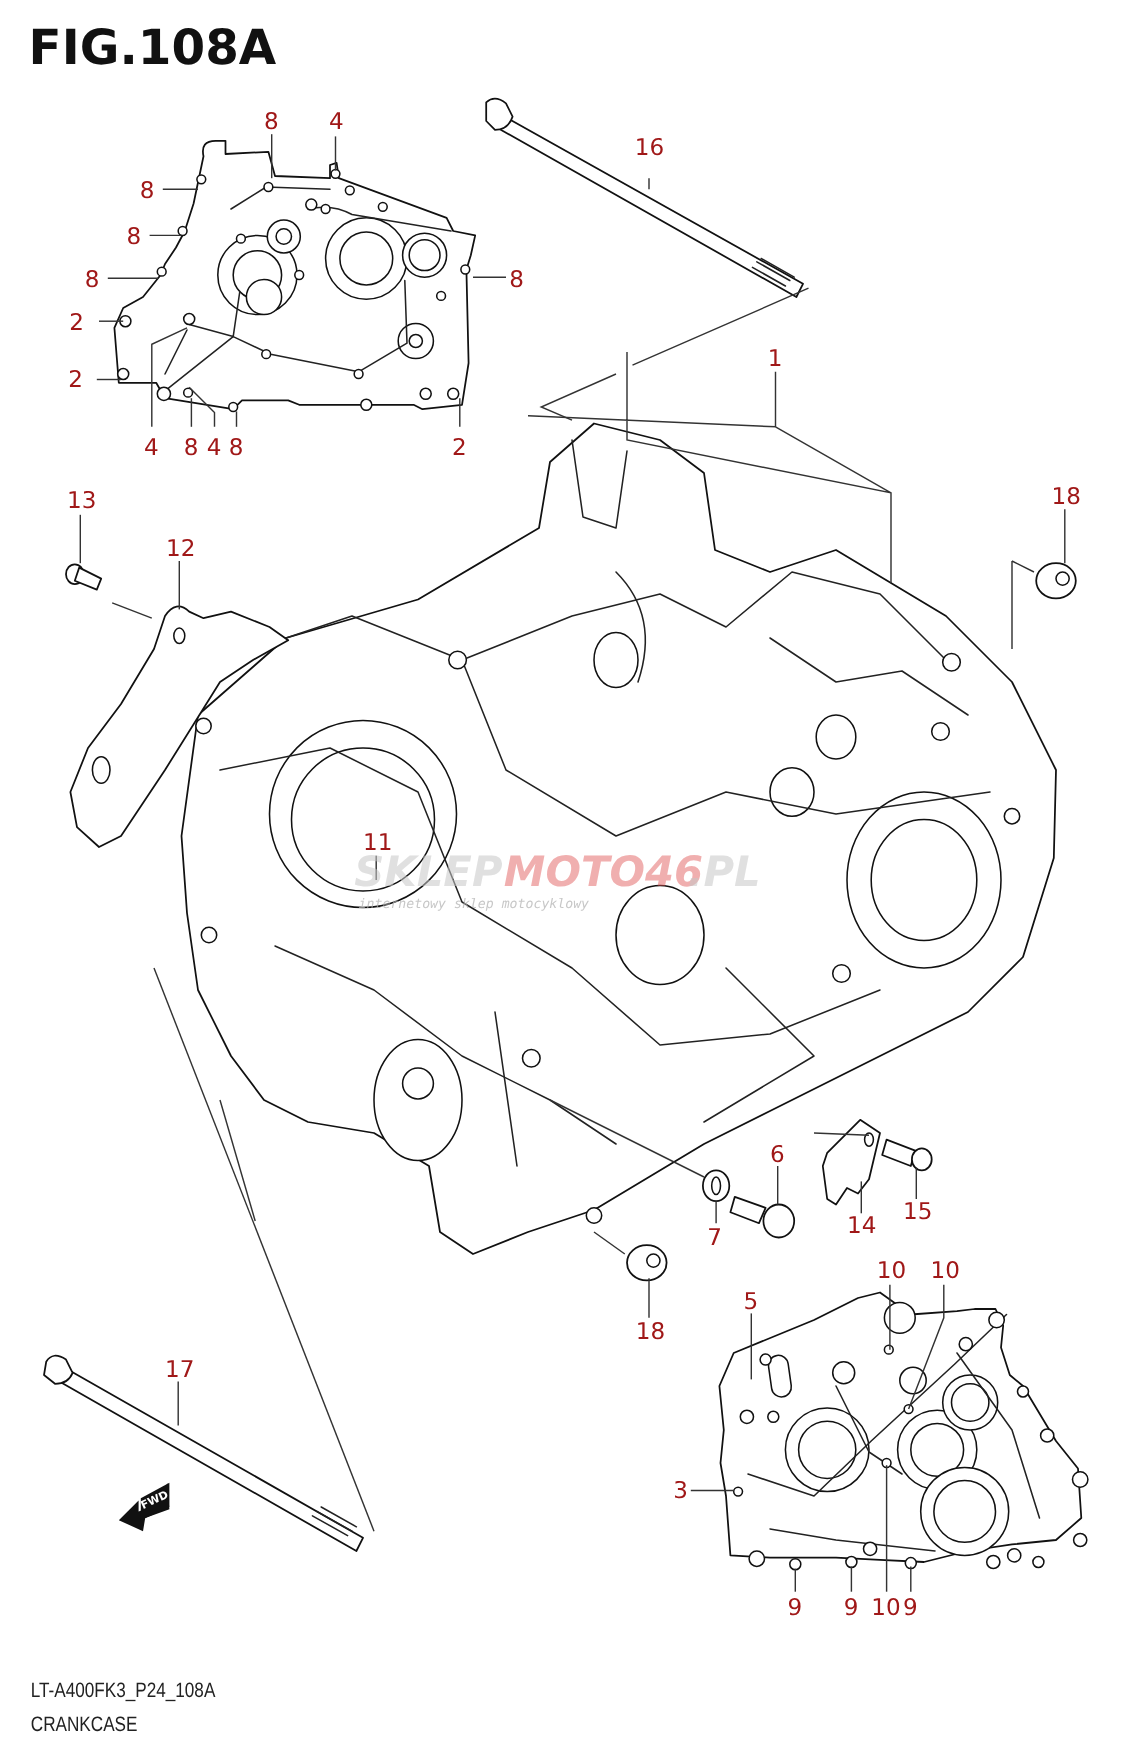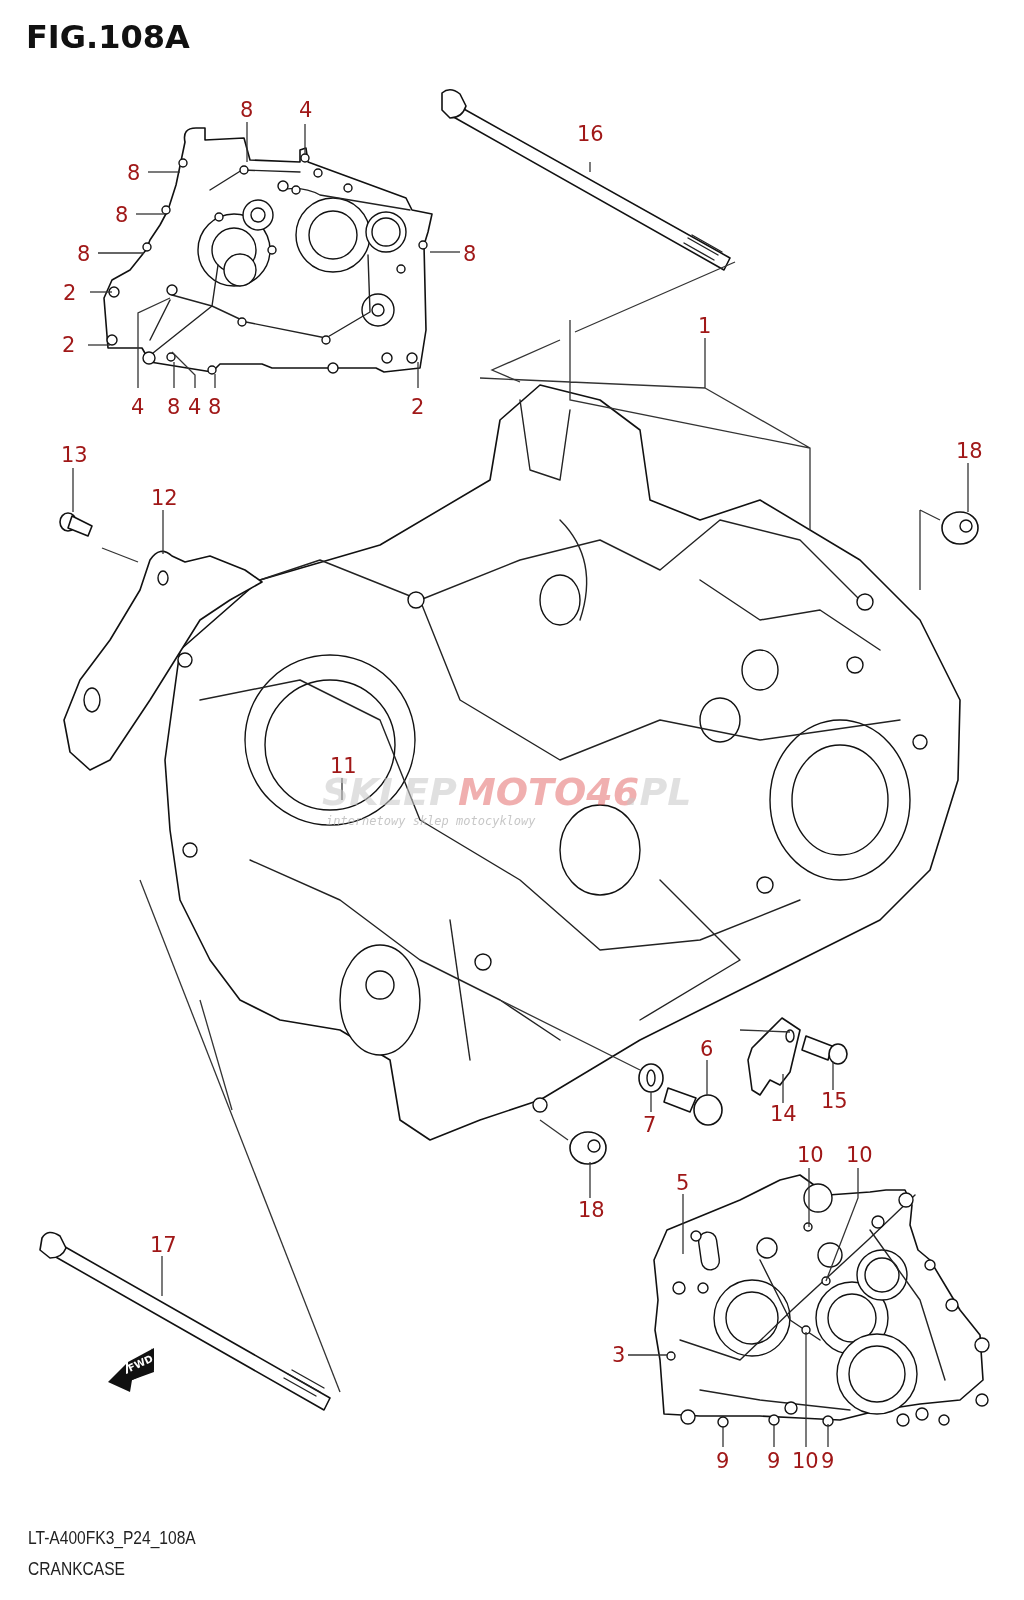--- a/index.html
+++ b/index.html
@@ -1,17 +1,17 @@
 <!DOCTYPE html>
 <html><head>
 <meta charset="utf-8">
 <style>
   html, body { margin: 0; padding: 0; background: #ffffff; }
   body { width: 1024px; height: 1600px; position: relative; overflow: hidden; font-family: "DejaVu Sans", sans-serif; }
-  .fig-title { position: absolute; left: 26px; top: 18px; font-family: "DejaVu Sans", sans-serif; font-weight: bold; font-size: 32px; color: #111; letter-spacing: 0px; }
+  .fig-title { position: absolute; left: 26px; top: 18px; font-family: "DejaVu Sans", sans-serif; font-weight: bold; font-size: 44px; color: #111; letter-spacing: 0px; }
   .footer { position: absolute; left: 28px; font-family: "Liberation Sans Narrow", "Liberation Sans", sans-serif; font-size: 19px; color: #222; transform: scaleX(0.82); transform-origin: left top; }
   .footer.code { top: 1527px; }
   .footer.name { top: 1558px; }
   svg.diagram { position: absolute; left: 0; top: 0; }
   .lbl { font-family: "DejaVu Sans", sans-serif; font-size: 21px; fill: #a01818; }
   .ln { stroke: #222; stroke-width: 1.4; fill: none; stroke-linecap: round; stroke-linejoin: round; }
   .lead { stroke: #333; stroke-width: 1.3; fill: none; }
   .part { stroke: #111; stroke-width: 1.6; fill: #fff; stroke-linejoin: round; }
   .hole { stroke: #111; stroke-width: 1.4; fill: #fff; }
   .wm1 { font-family: "DejaVu Sans", sans-serif; font-weight: bold; font-style: italic; font-size: 38px; fill: #c8c8c8; opacity: 0.55; }

